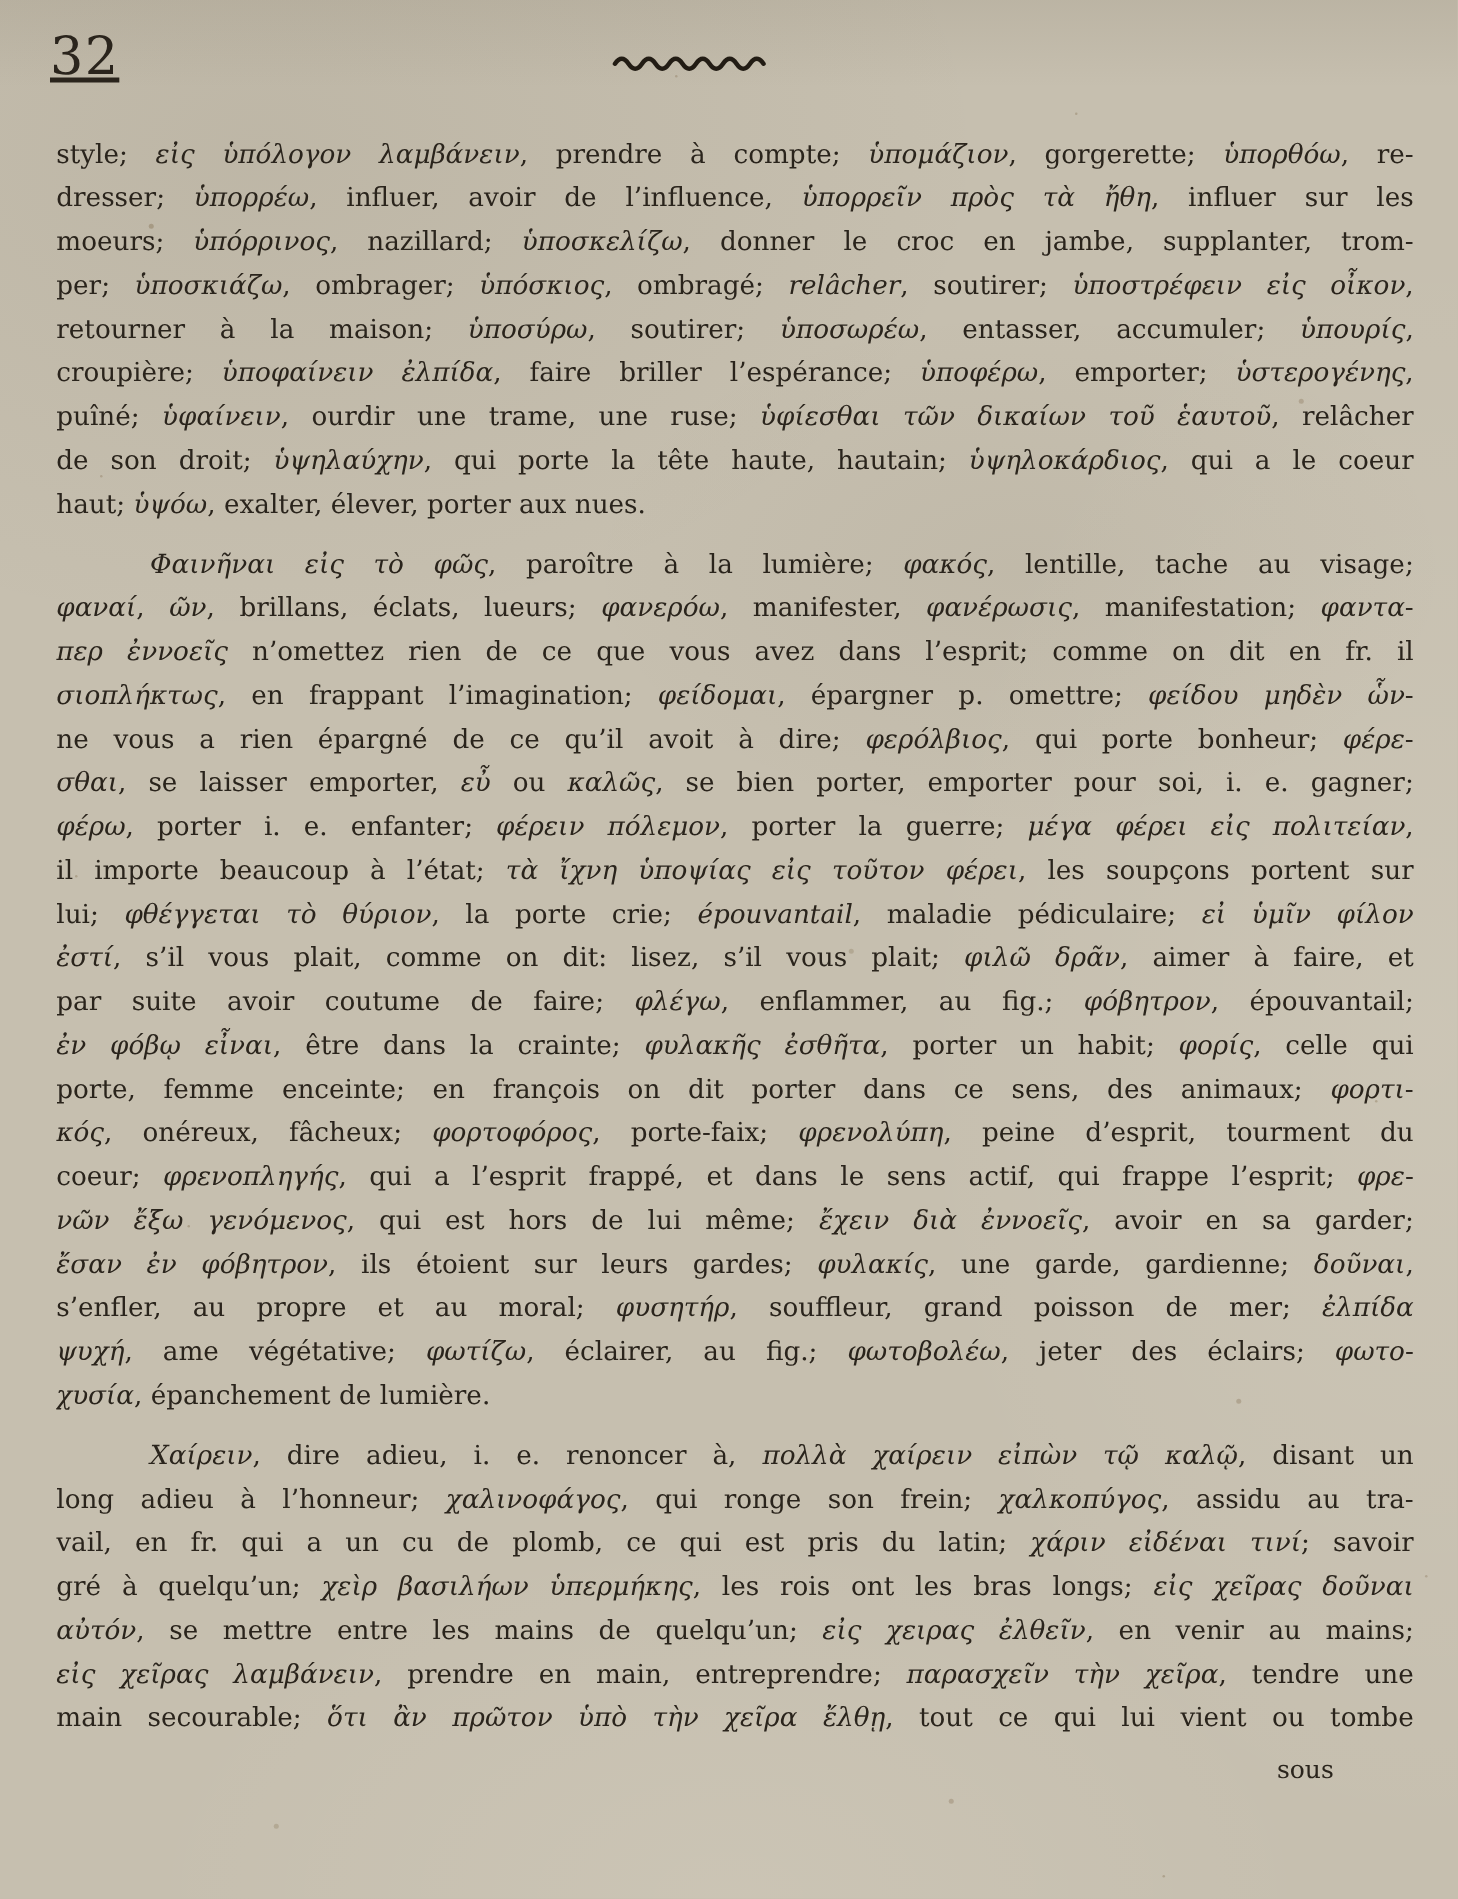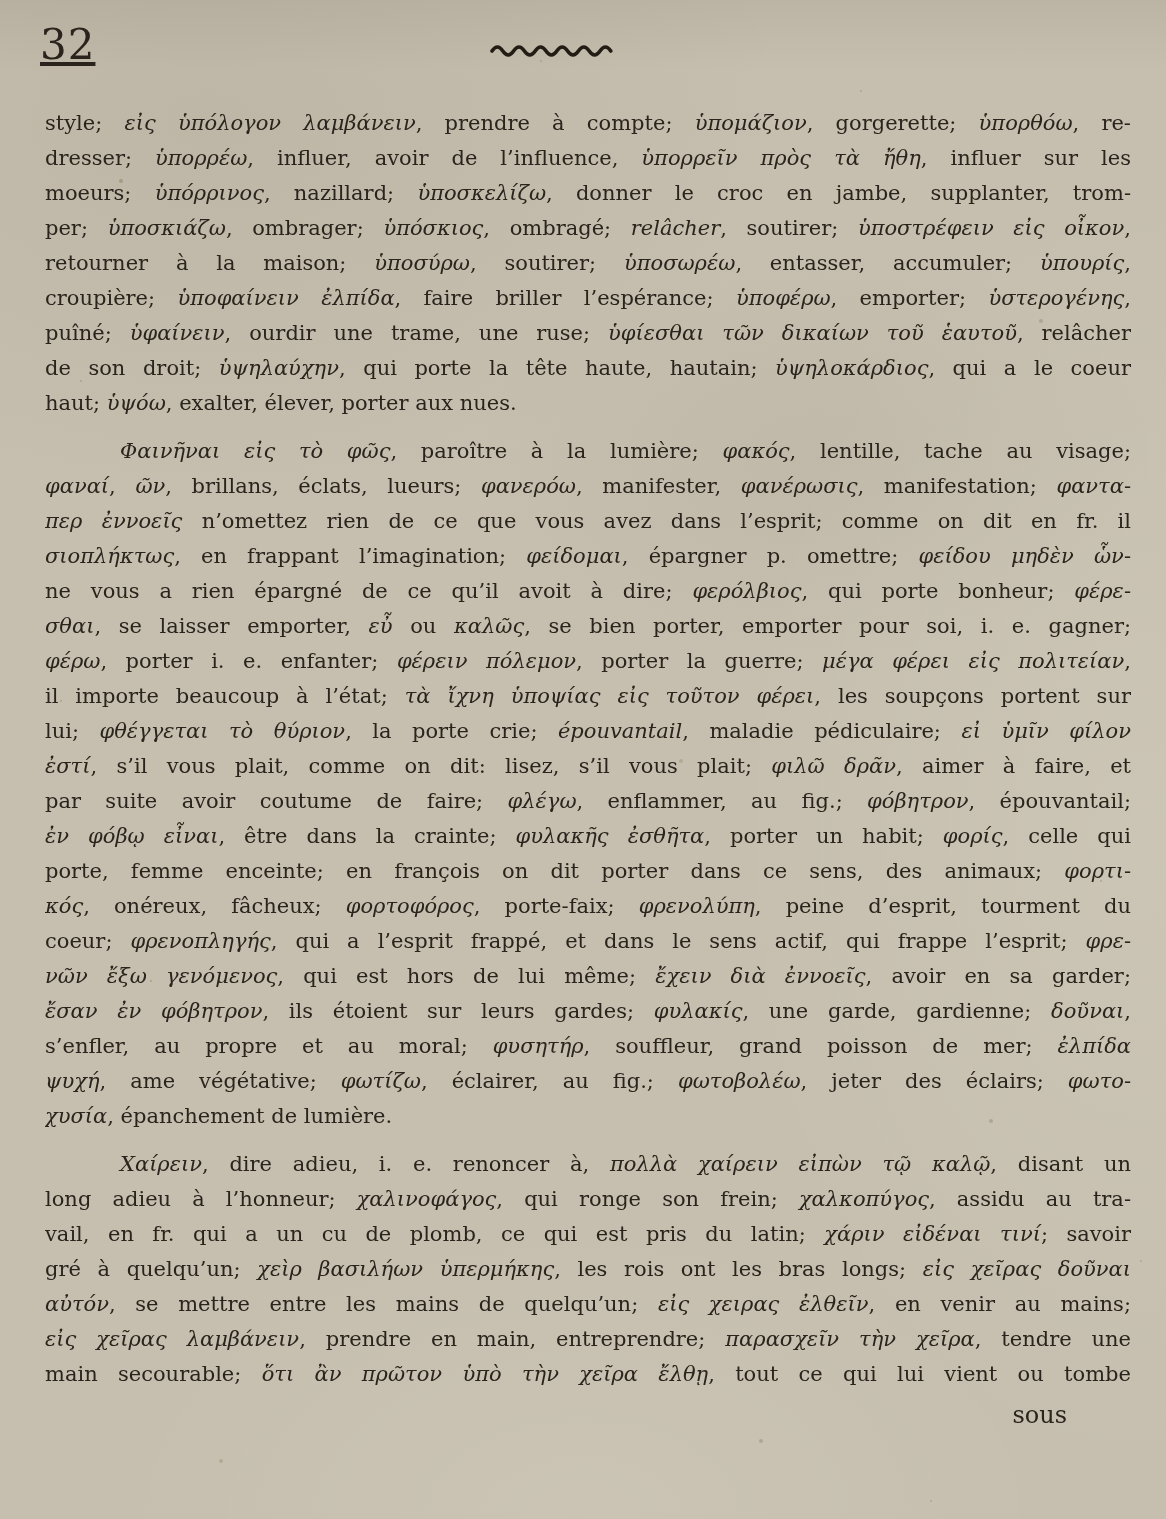--- a/index.html
+++ b/index.html
@@ -51,21 +51,21 @@
     overflow: hidden;
     white-space: normal;
   }
   .line.para-last { text-align-last: left; }
   .para.indent .line:first-child { text-indent: 75px; }
   .gk { font-style: italic; }
   .catchword-row {
     margin-top: 6px;
     text-align: right;
     padding-right: 64px;
-    font-size: 24px;
+    font-size: 20px;
     line-height: 34px;
   }
 </style>
 </head>
 <body>
 
 <div class="speckles"></div>
 
 <div class="page-number">32</div>
 

